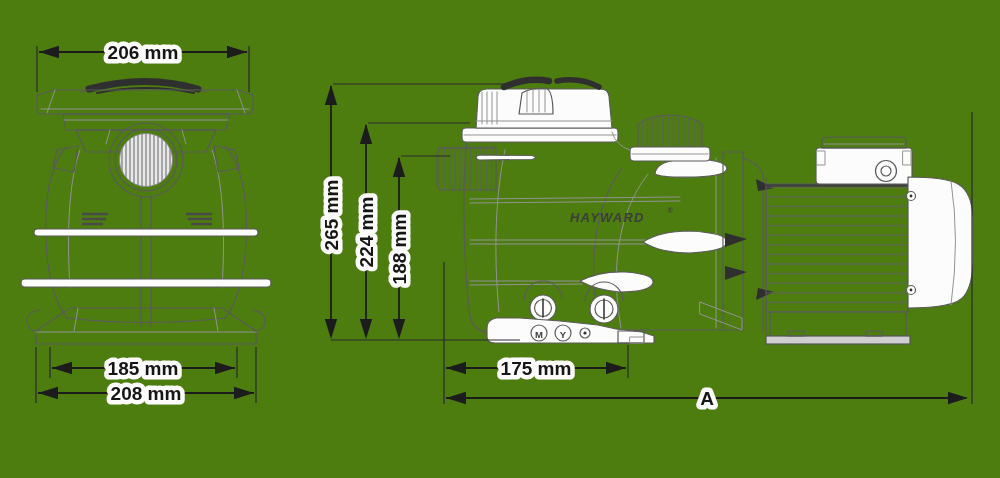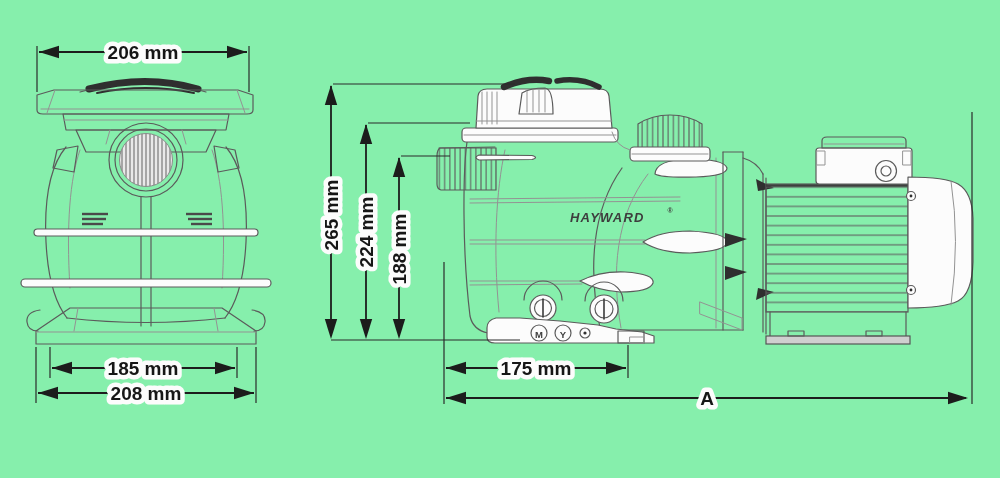--- a/index.html
+++ b/index.html
@@ -1,16 +1,16 @@
 <!DOCTYPE html>
 <html><head>
 <meta charset="utf-8">
 <style>
   html,body { margin:0; padding:0; background:#fcfcfc; }
-  .stage { position:relative; width:1000px; height:478px; background:#86efac; overflow:hidden;
+  .stage { position:relative; width:1000px; height:478px; background:#4d7c0f; overflow:hidden;
            font-family:"Liberation Sans", sans-serif; }
   svg { display:block; }
   .ln   { stroke:#5b5b5b; fill:none; stroke-width:1.2; stroke-linecap:round; stroke-linejoin:round; }
   .lnl  { stroke:#939393; fill:none; stroke-width:1;   stroke-linecap:round; stroke-linejoin:round; }
   .lnd  { stroke:#3a3a3a; fill:none; stroke-width:1.6; stroke-linecap:round; stroke-linejoin:round; }
   .mask { fill:#fcfcfc; }
   .darkfill { fill:#2f2f2f; stroke:none; }
   .darkarc  { stroke:#2f2f2f; fill:none; stroke-linecap:round; }
   .dimln  { stroke:#1c1c1c; stroke-width:1.8; fill:none; }
   .extln  { stroke:#2a2a2a; stroke-width:1.2; fill:none; }

